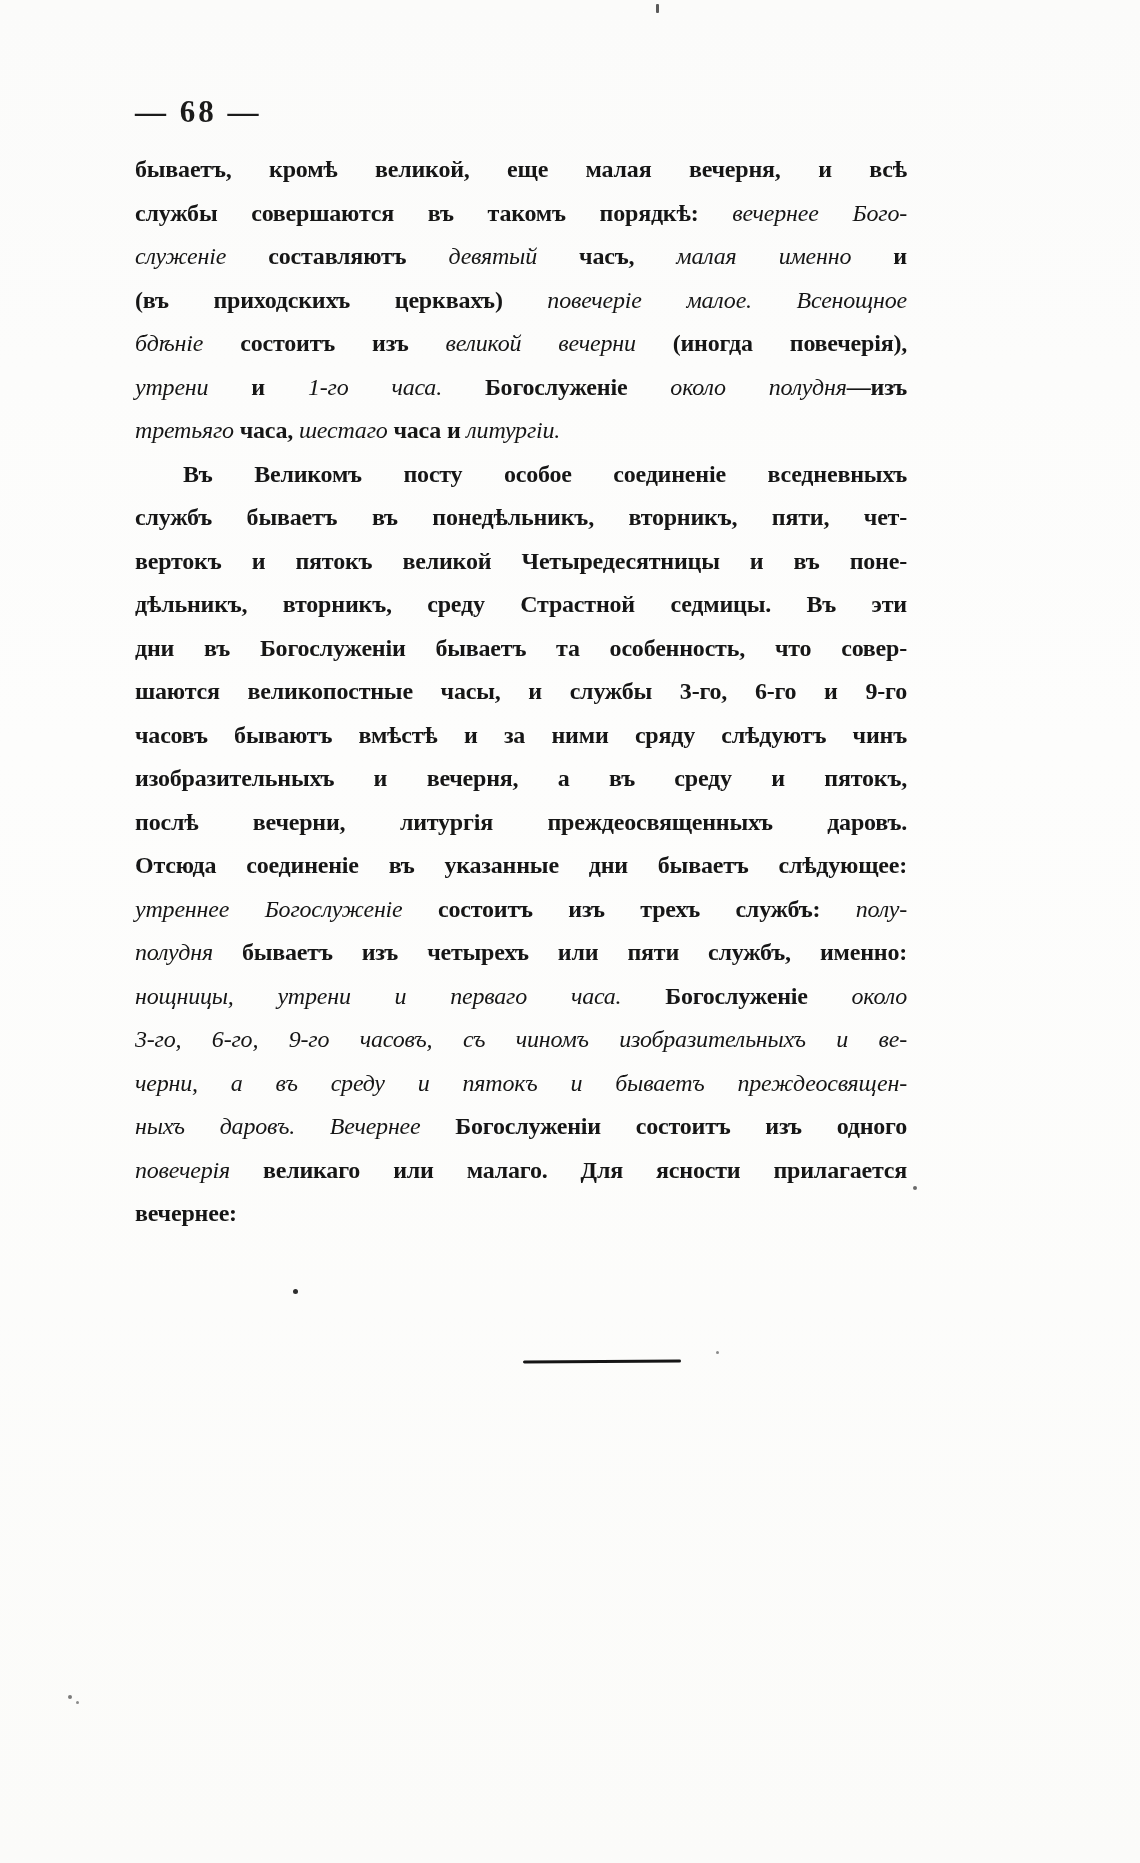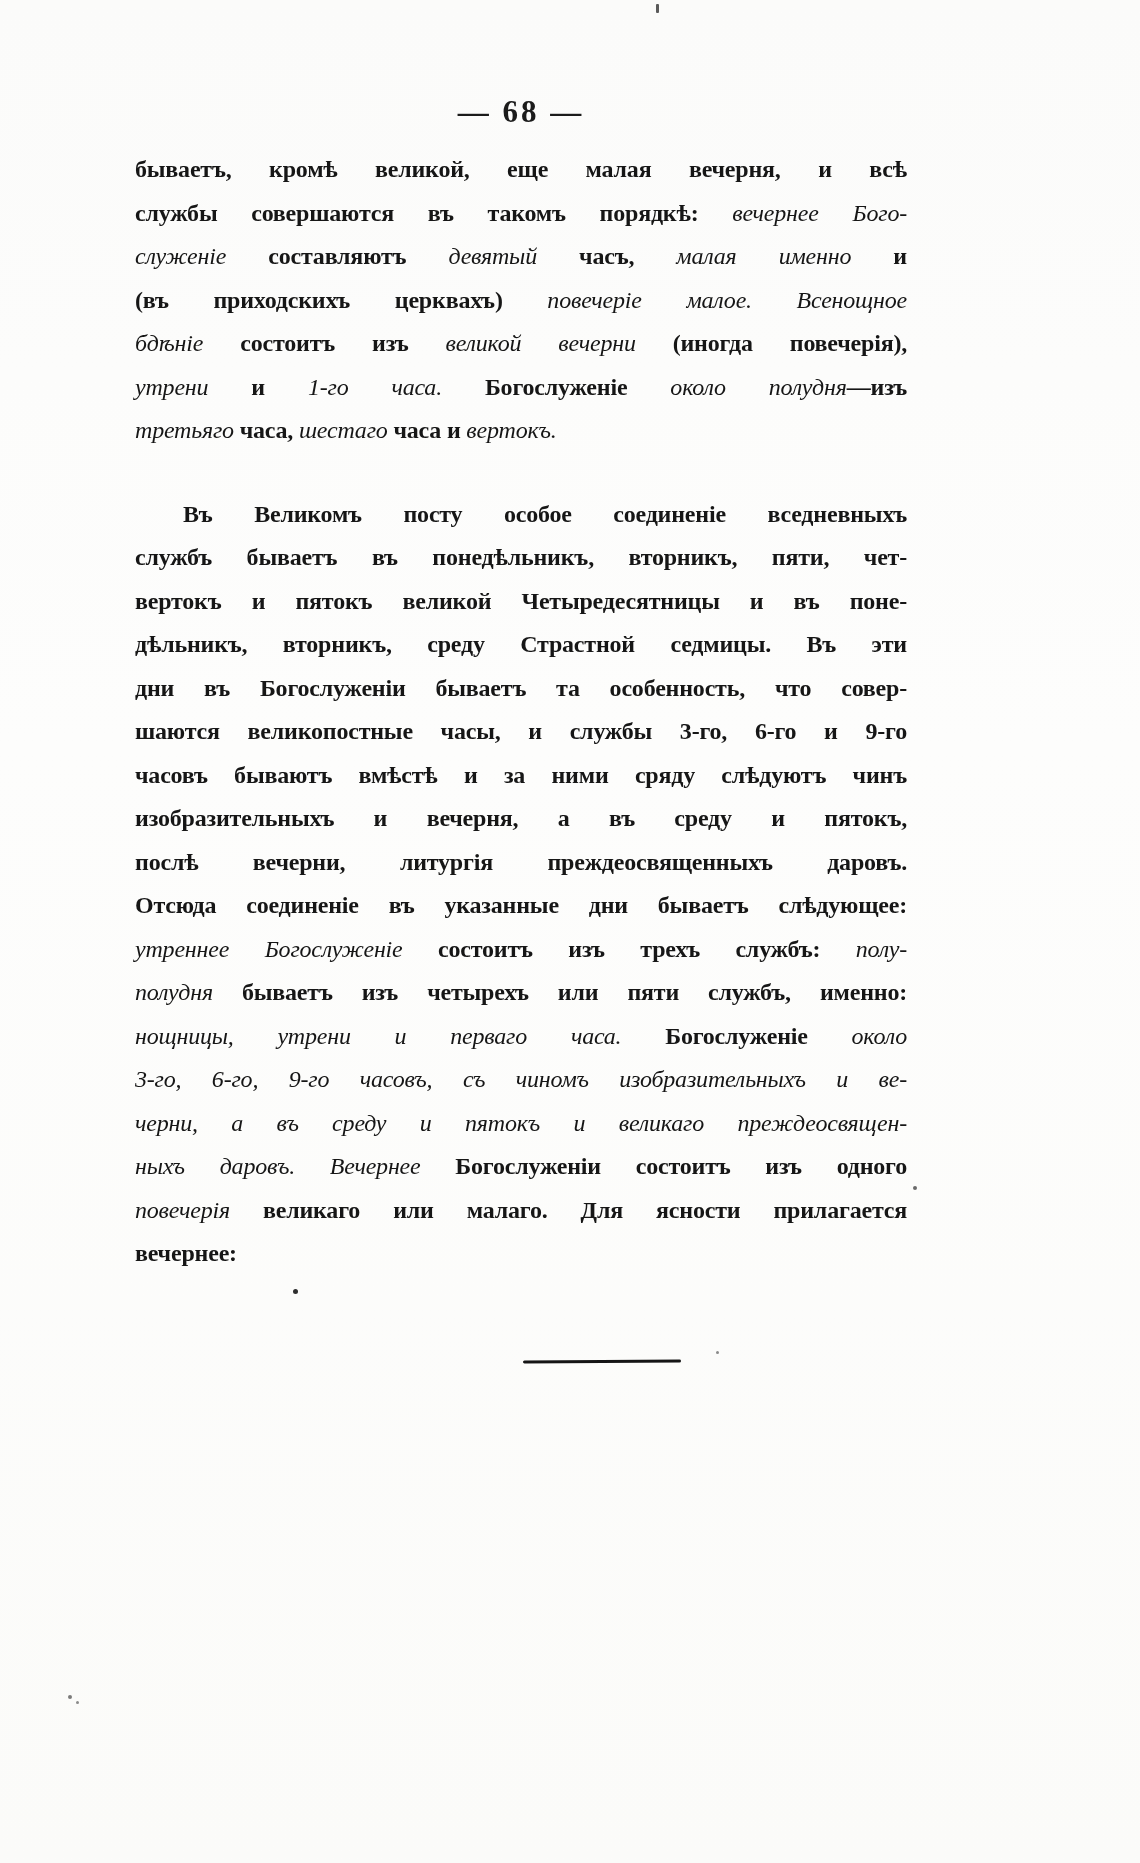--- a/index.html
+++ b/index.html
@@ -21,21 +21,21 @@
     width: 1140px;
     height: 1863px;
     background: linear-gradient(180deg, #fbfbfa 0%, #fdfdfc 40%, #fbfbf9 100%);
     color: #171717;
   }
   .page-number {
     position: absolute;
     left: 135px;
     top: 94px;
     width: 772px;
-    text-align: center;
+    text-align: left;
     font-size: 31px;
     font-weight: 700;
     letter-spacing: 3px;
     color: #1b1b1b;
   }
   .text-block {
     position: absolute;
     left: 135px;
     top: 148px;
     width: 772px;
@@ -49,21 +49,20 @@
     line-height: 43.5px;
     text-align: justify;
     text-align-last: justify;
     white-space: normal;
   }
   .line.para-end {
     text-align-last: left;
   }
   .line.indent {
     text-indent: 48px;
-    margin-top: 40px;
   }
   .line em {
     font-style: italic;
     font-weight: 400;
   }
   .divider {
     position: absolute;
     left: 523px;
     top: 1360px;
     width: 158px;
@@ -90,36 +89,36 @@
 <div class="page">
   <div class="page-number">— 68 —</div>
 
   <div class="text-block">
       <div class="line"><span>бываетъ, кромѣ великой, еще малая вечерня, и всѣ</span></div>
       <div class="line"><span>службы совершаются въ такомъ порядкѣ: </span><em>вечернее Бого-</em></div>
       <div class="line"><em>служеніе</em><span> составляютъ </span><em>девятый</em><span> часъ, </span><em>малая именно</em><span> и</span></div>
       <div class="line"><span>(въ приходскихъ церквахъ) </span><em>повечеріе малое. Всенощное</em></div>
       <div class="line"><em>бдѣніе</em><span> состоитъ изъ </span><em>великой вечерни</em><span> (иногда повечерія),</span></div>
       <div class="line"><em>утрени</em><span> и </span><em>1-го часа.</em><span> Богослуженіе </span><em>около полудня</em><span>—изъ</span></div>
-      <div class="line para-end"><em>третьяго</em><span> часа, </span><em>шестаго</em><span> часа и </span><em>вертокъ.</em></div>
+      <div class="line para-end"><em>третьяго</em><span> часа, </span><em>шестаго</em><span> часа и </span><em>литургіи.</em></div>
       <div class="line indent"><span>Въ Великомъ посту особое соединеніе вседневныхъ</span></div>
       <div class="line"><span>службъ бываетъ въ понедѣльникъ, вторникъ, пяти, чет-</span></div>
       <div class="line"><span>вертокъ и пятокъ великой Четыредесятницы и въ поне-</span></div>
       <div class="line"><span>дѣльникъ, вторникъ, среду Страстной седмицы. Въ эти</span></div>
       <div class="line"><span>дни въ Богослуженіи бываетъ та особенность, что совер-</span></div>
       <div class="line"><span>шаются великопостные часы, и службы 3-го, 6-го и 9-го</span></div>
       <div class="line"><span>часовъ бываютъ вмѣстѣ и за ними сряду слѣдуютъ чинъ</span></div>
       <div class="line"><span>изобразительныхъ и вечерня, а въ среду и пятокъ,</span></div>
       <div class="line"><span>послѣ вечерни, литургія преждеосвященныхъ даровъ.</span></div>
       <div class="line"><span>Отсюда соединеніе въ указанные дни бываетъ слѣдующее:</span></div>
       <div class="line"><em>утреннее Богослуженіе</em><span> состоитъ изъ трехъ службъ: </span><em>полу-</em></div>
       <div class="line"><em>полудня</em><span> бываетъ изъ четырехъ или пяти службъ, именно:</span></div>
       <div class="line"><em>нощницы, утрени и перваго часа.</em><span> Богослуженіе </span><em>около</em></div>
       <div class="line"><em>3-го, 6-го, 9-го часовъ, съ чиномъ изобразительныхъ и ве-</em></div>
-      <div class="line"><em>черни, а въ среду и пятокъ и великаго преждеосвящен-</em></div>
+      <div class="line"><em>черни, а въ среду и пятокъ и бываетъ преждеосвящен-</em></div>
       <div class="line"><em>ныхъ даровъ. Вечернее</em><span> Богослуженіи состоитъ изъ одного</span></div>
       <div class="line"><em>повечерія</em><span> великаго или малаго. Для ясности прилагается</span></div>
       <div class="line para-end"><span>вечернее:</span></div>
     </div>
 
   <div class="divider"></div>
 
   <div class="speck s-top"></div>
   <div class="speck s-mid"></div>
   <div class="speck s-right"></div>

